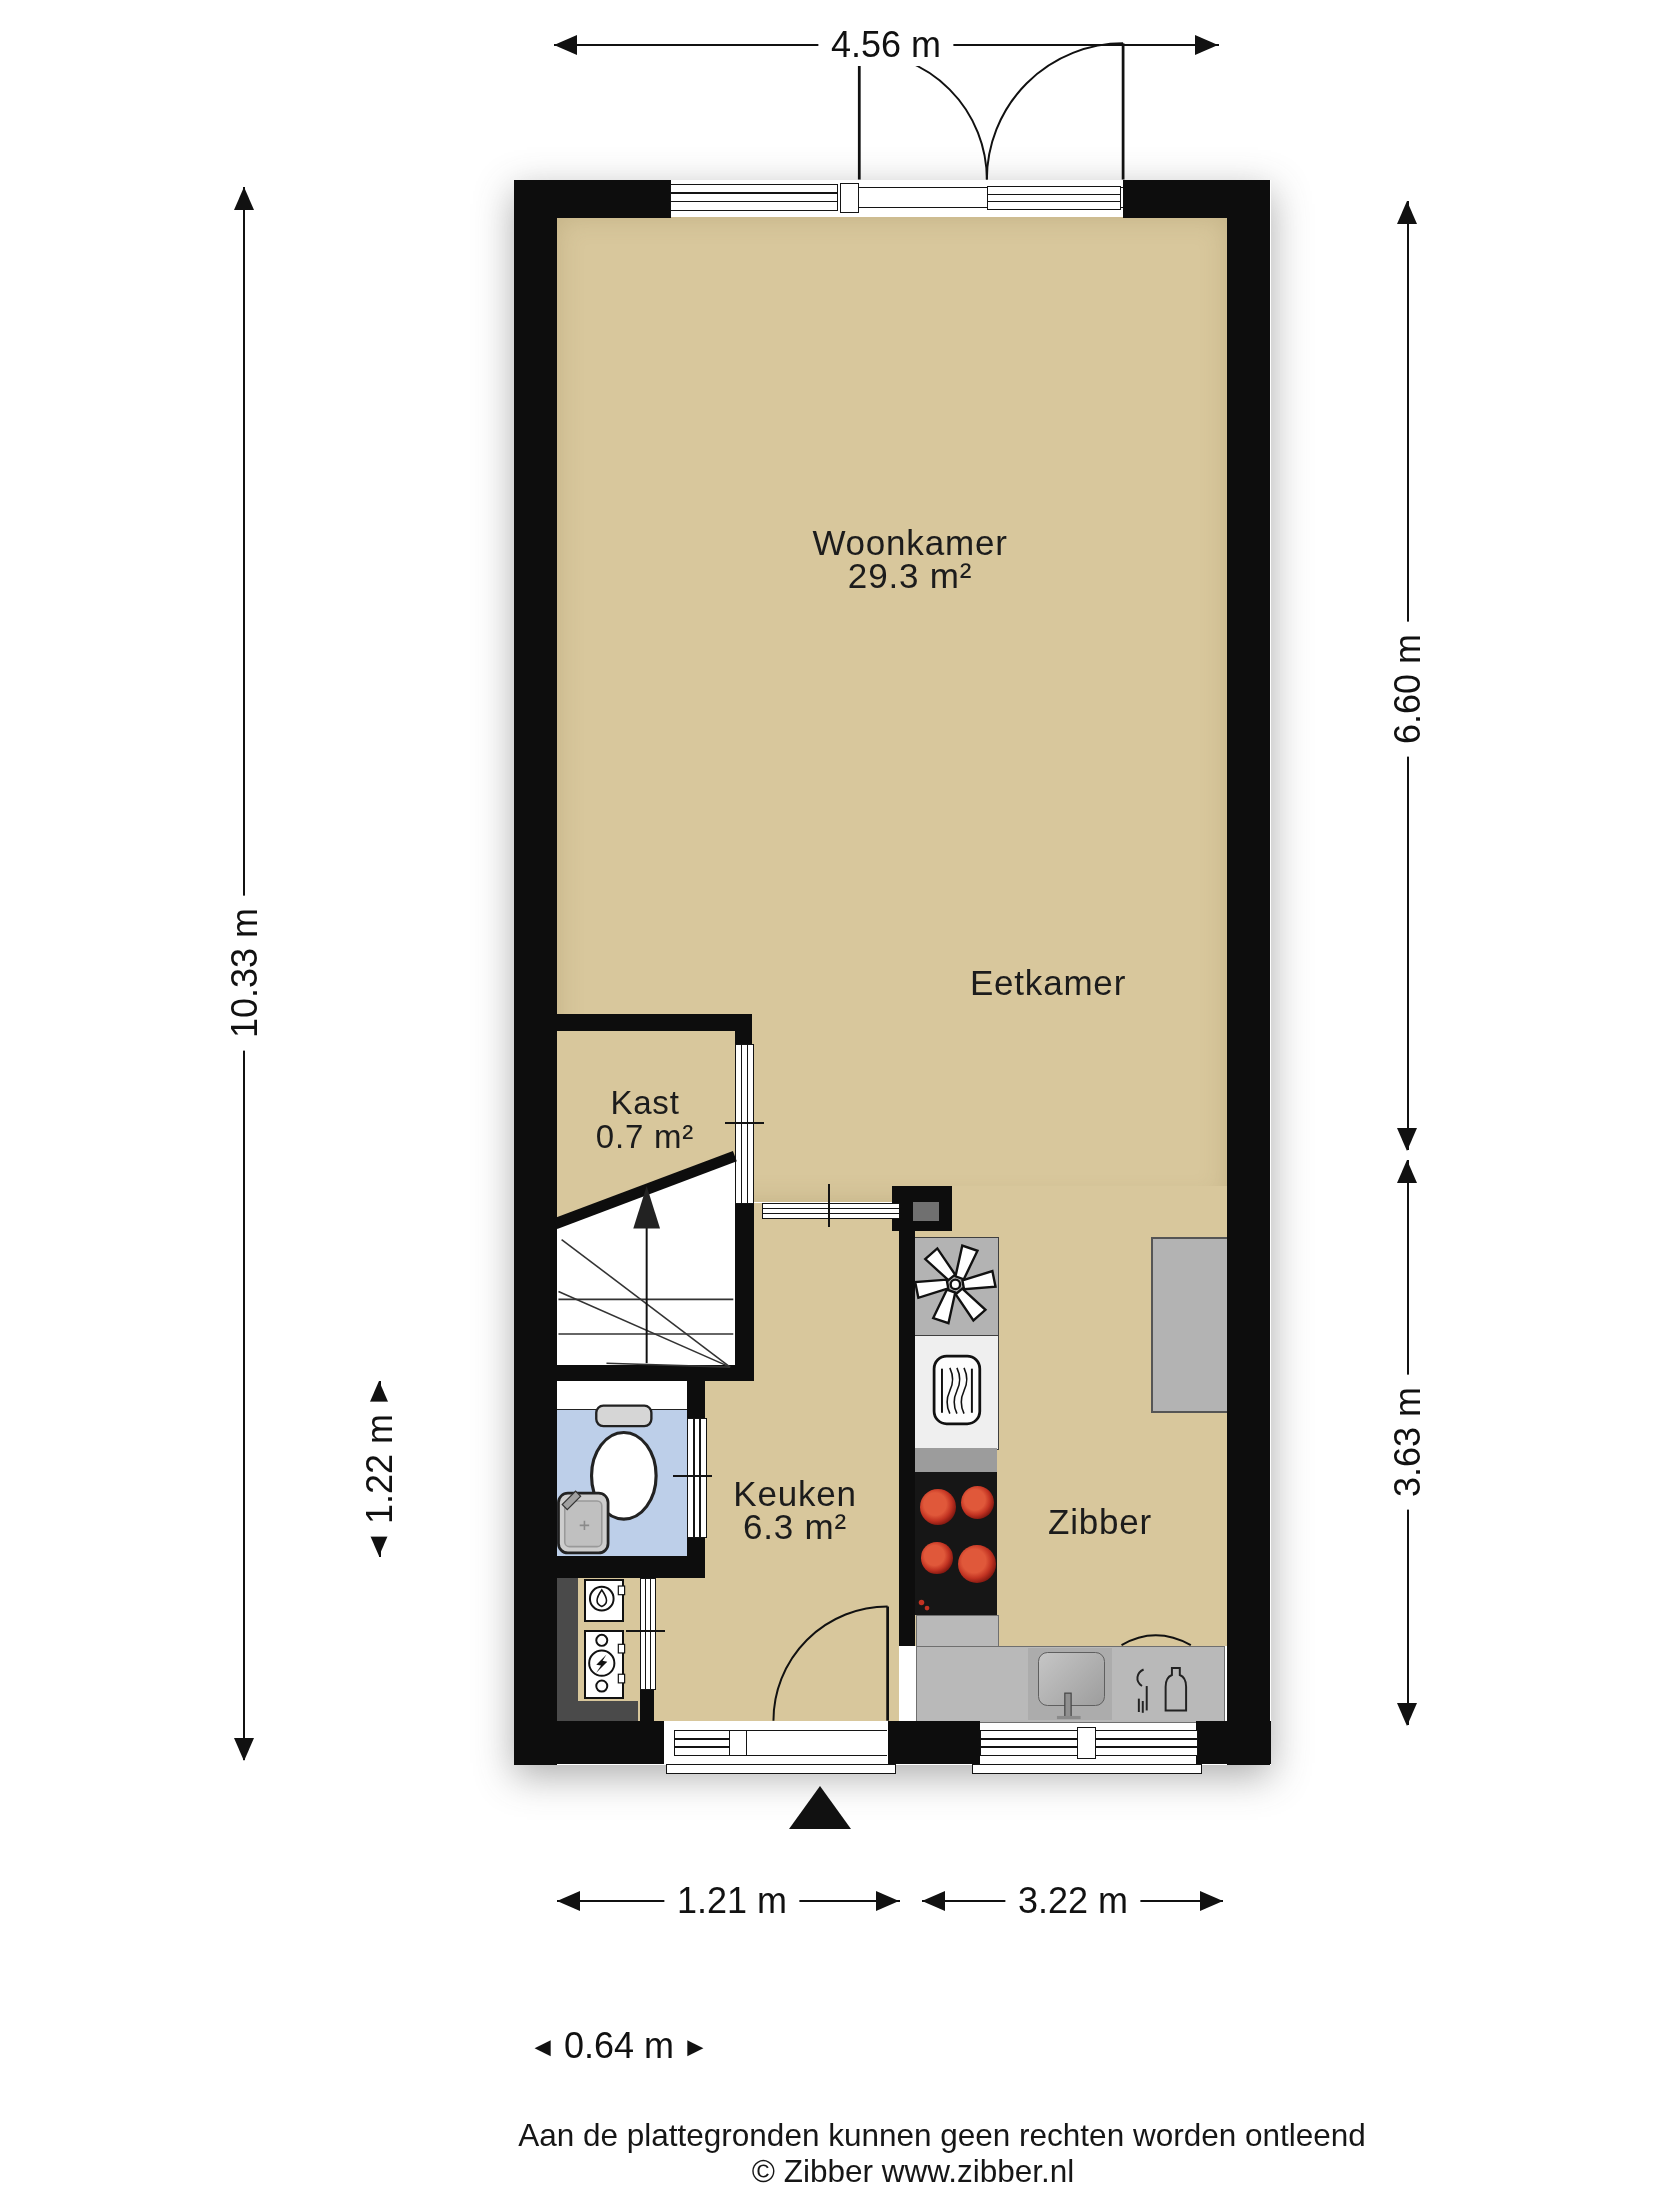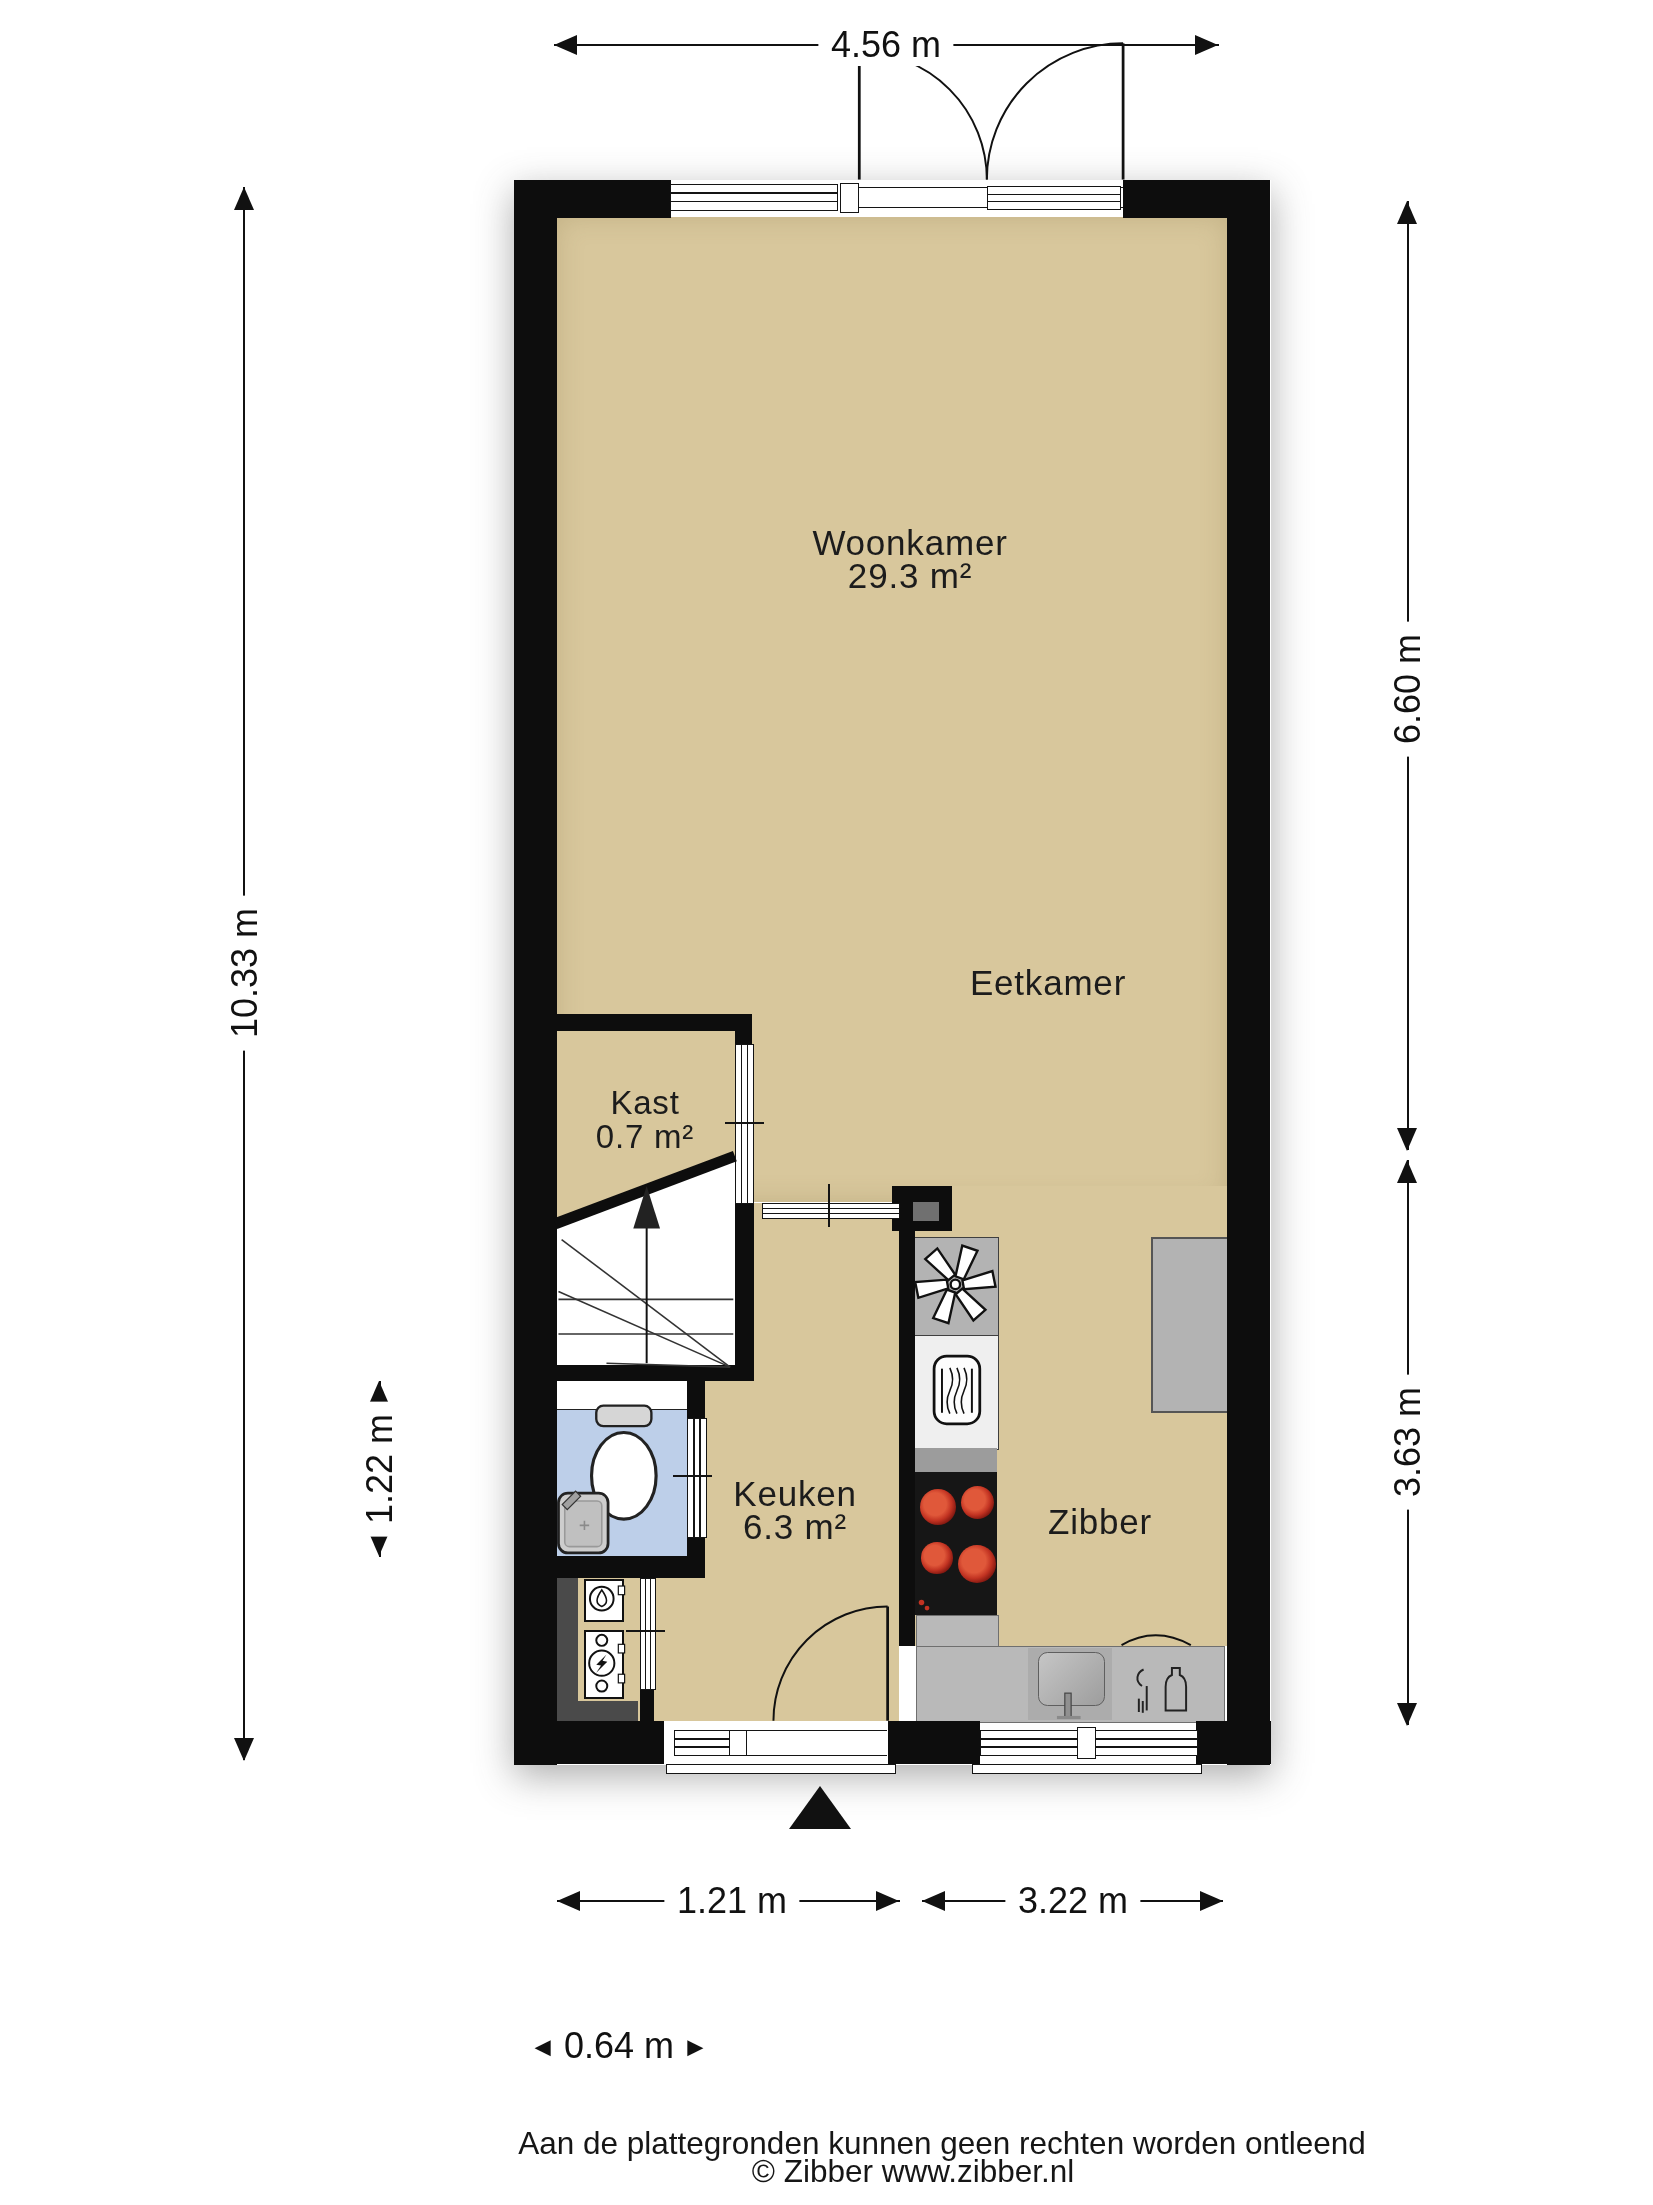--- a/index.html
+++ b/index.html
@@ -280,17 +280,17 @@
 
   <div class="dim-line-h" style="left:922px;top:1900px;width:301px;"></div>
   <div class="arr l" style="left:922px;top:1891px;"></div>
   <div class="arr r" style="left:1200px;top:1891px;"></div>
   <div class="dim-label" style="left:1073px;top:1901px;">3.22 m</div>
 
   <div class="dim-small" style="left:619px;top:2046px;">
     <span class="tri">◄</span><span>0.64 m</span><span class="tri">►</span>
   </div>
 
-  <div class="footer-line" style="left:942px;top:2117px;margin-top:8px;">Aan de plattegronden kunnen geen rechten worden ontleend</div>
+  <div class="footer-line" style="left:942px;top:2117px;">Aan de plattegronden kunnen geen rechten worden ontleend</div>
   <div class="footer-line" style="left:913px;top:2153px;">© Zibber www.zibber.nl</div>
 
 </div>
 
 
 </body></html>

